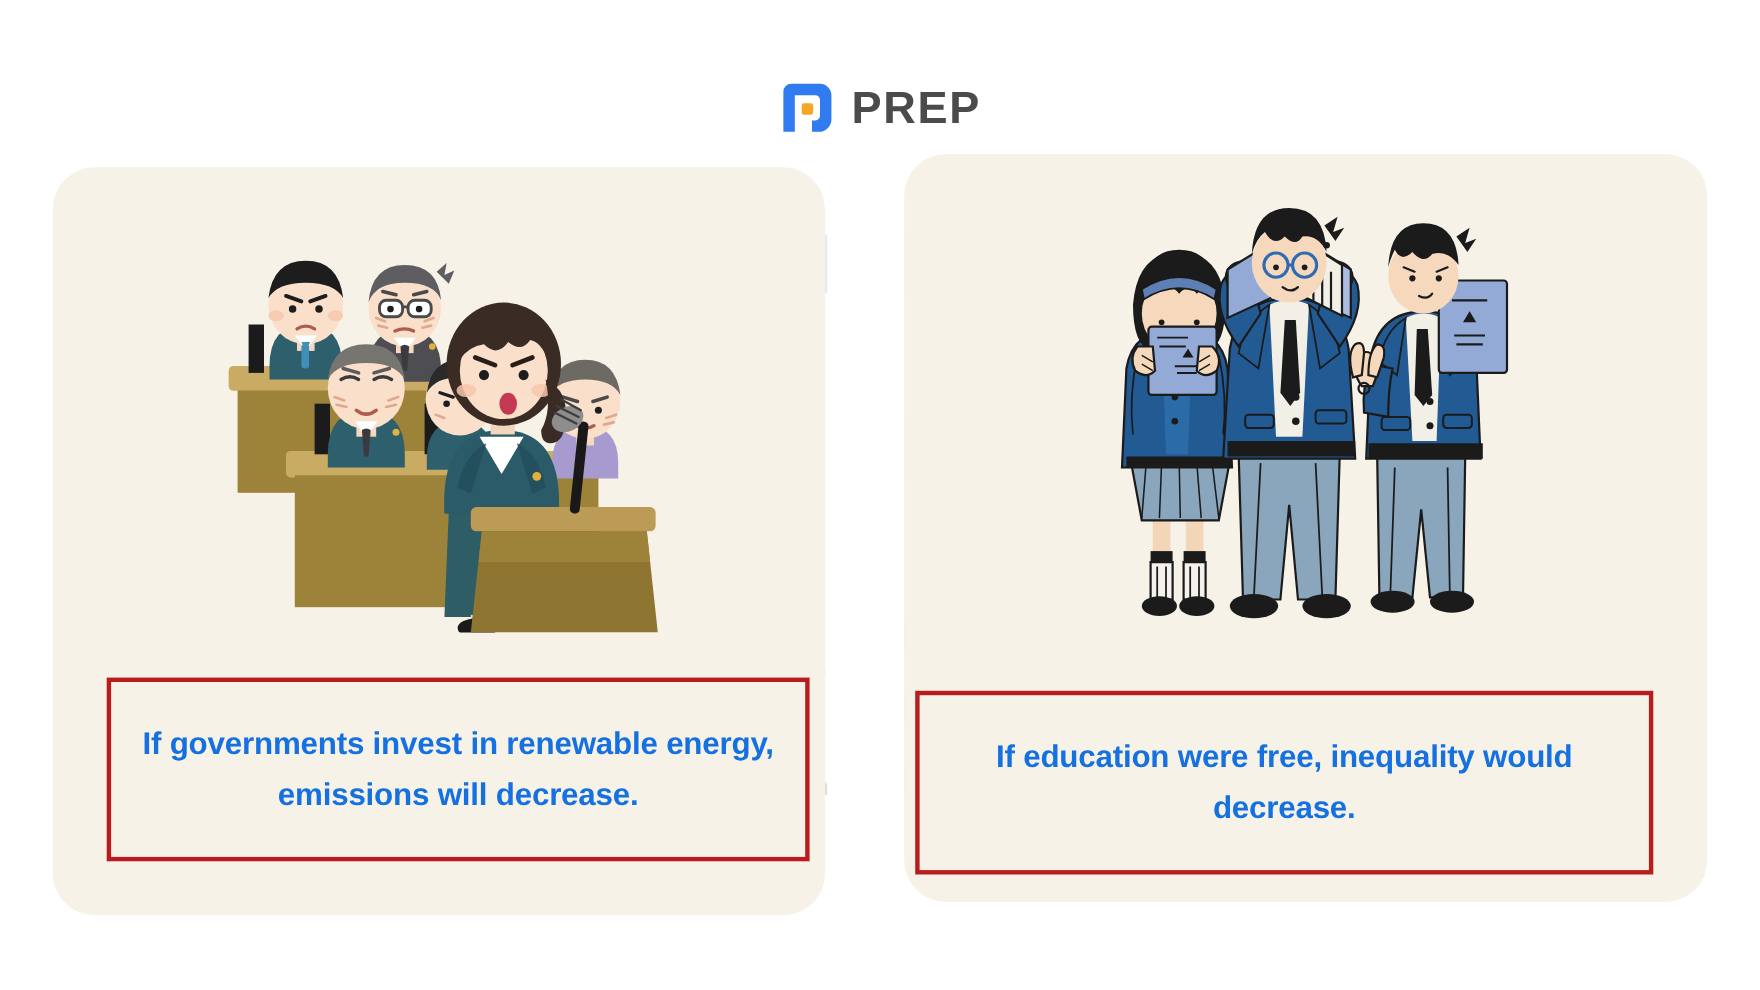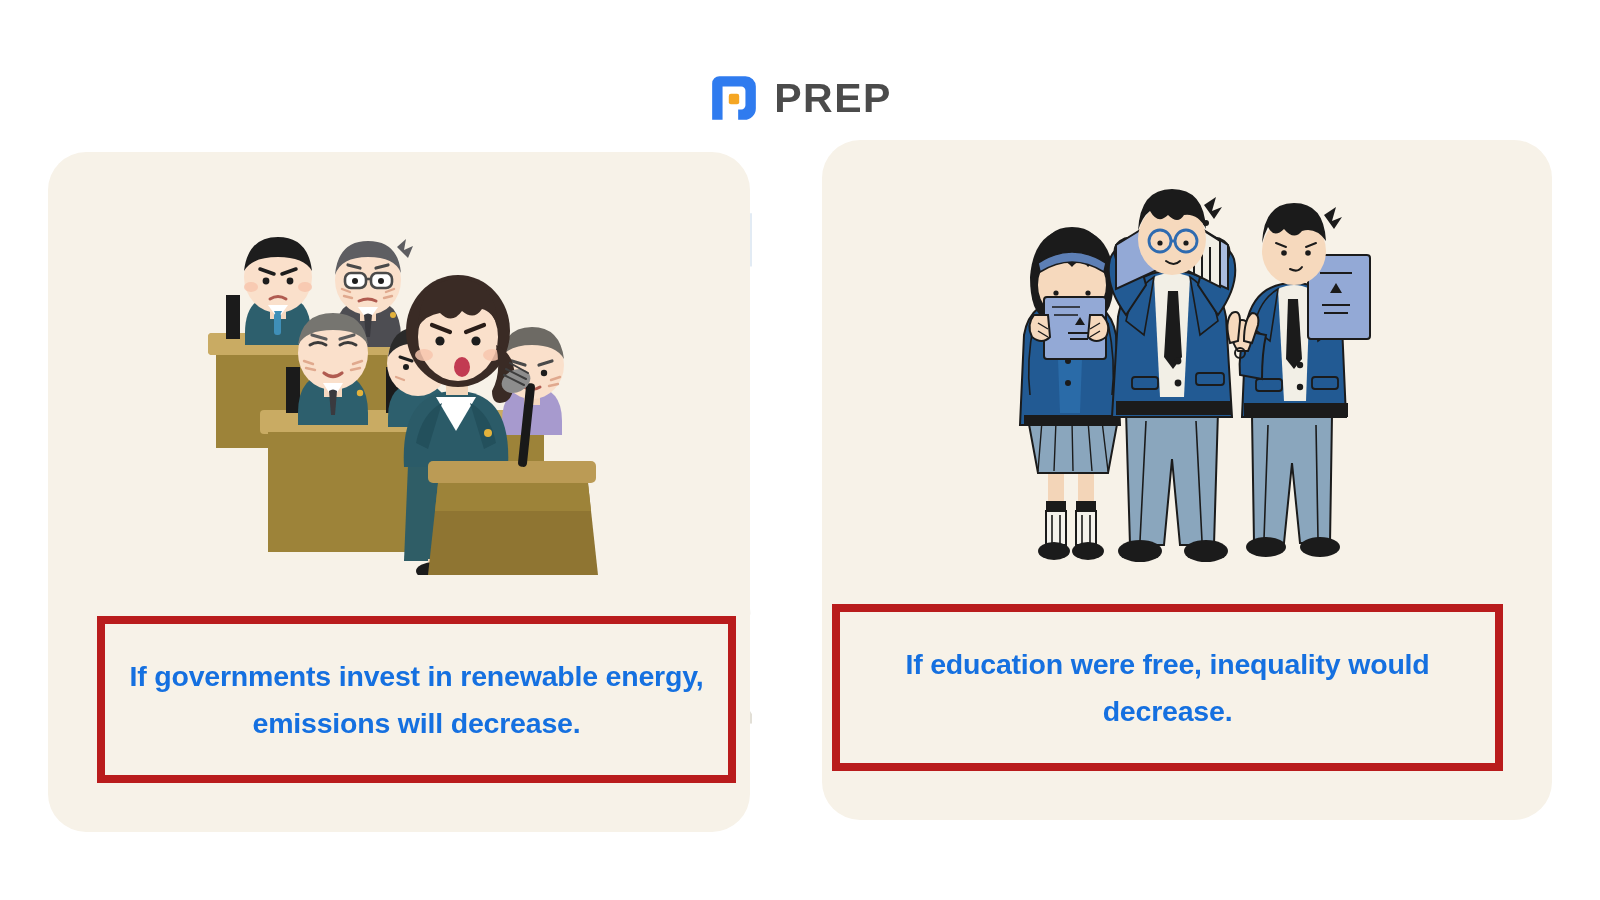--- a/index.html
+++ b/index.html
@@ -44,28 +44,28 @@
   .panel-left{left:48px;top:152px;width:702px;height:680px;}
   .panel-right{left:822px;top:140px;width:730px;height:680px;}
 
   .art{position:absolute;z-index:14;}
   .art-left{left:190px;top:185px;width:420px;height:390px;}
   .art-right{left:990px;top:165px;width:400px;height:410px;}
 
   
   .caption{
     position:absolute;z-index:20;
-    border:8px solid #b91c1c;
+    border:4px solid #b91c1c;
     background:transparent;
     display:flex;align-items:center;justify-content:center;
     box-sizing:border-box;
     padding:0 22px;
   }
   .caption-left{left:97px;top:616px;width:639px;height:167px;}
-  .caption-right{left:832px;top:604px;width:671px;height:167px;}
+  .caption-right{left:832px;top:628px;width:671px;height:167px;}
   .caption p{
     margin:0;
     color:#1570e0;
     font-weight:bold;
     font-size:28.5px;
     line-height:1.62;
     text-align:center;
     font-family:"Liberation Sans","DejaVu Sans",sans-serif;
     letter-spacing:-.2px;
   }

